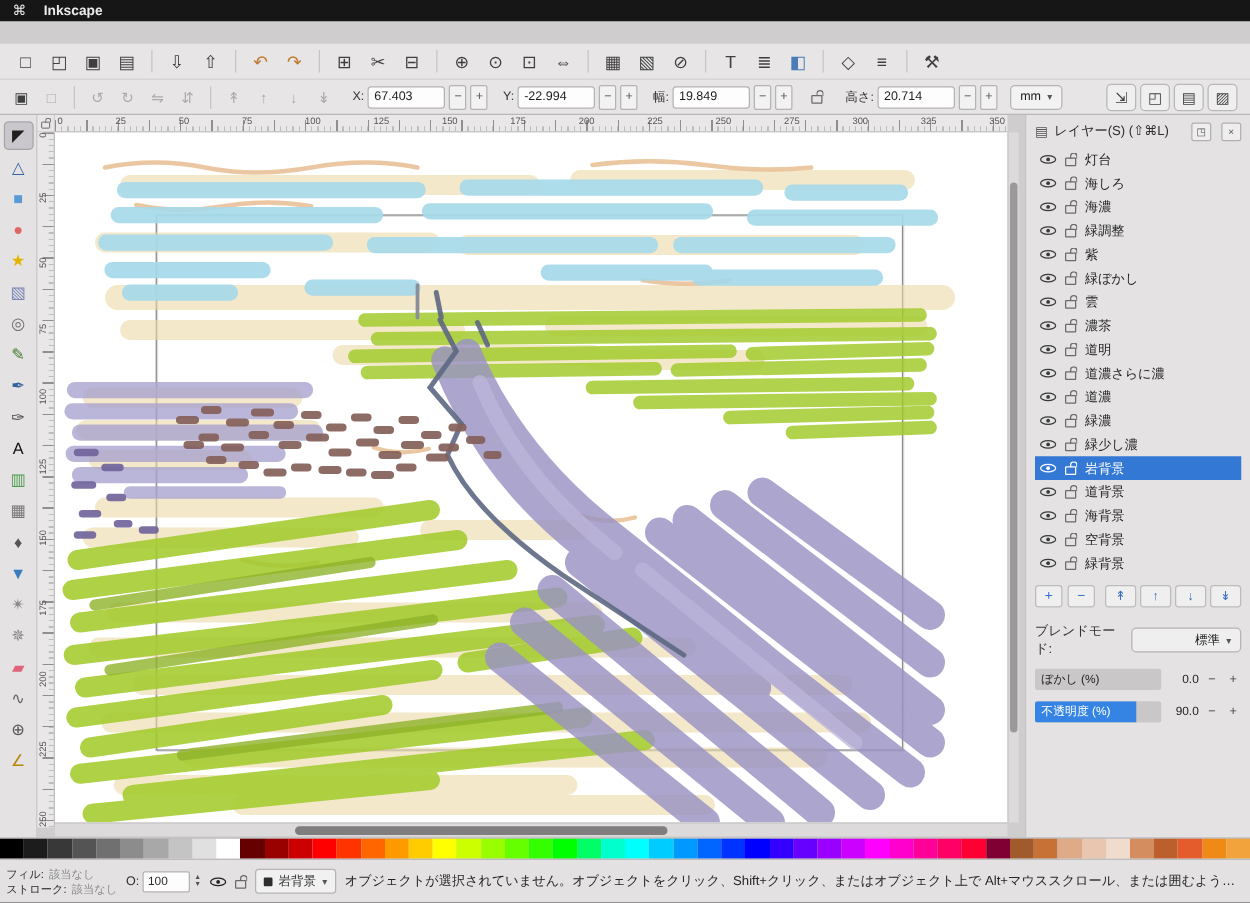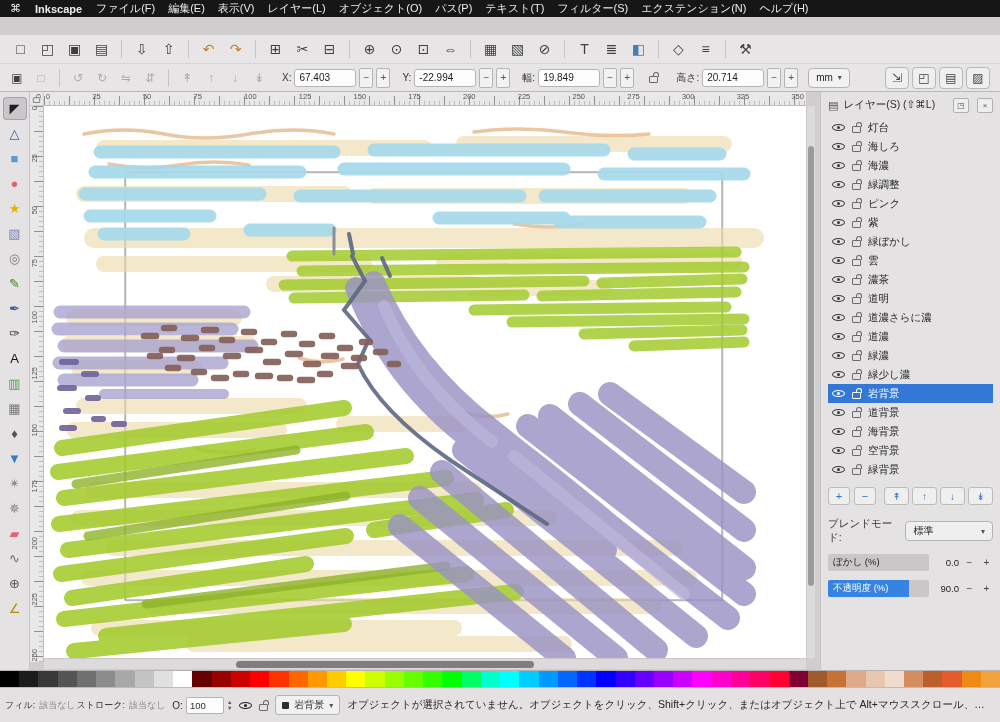--- a/index.html
+++ b/index.html
@@ -95,72 +95,60 @@
   .eye::after{content:"";position:absolute;width:3px;height:3px;background:currentColor;border-radius:50%;left:5px;top:3px;}
   .lockicon{display:inline-block;width:9px;height:11px;position:relative;color:#6a6a6a;flex:0 0 auto;}
   .lockicon::before{content:"";position:absolute;bottom:0;left:0;width:7px;height:5px;border:1px solid currentColor;border-radius:1px;}
   .lockicon::after{content:"";position:absolute;top:0;left:4px;width:4px;height:4px;border:1.2px solid currentColor;border-bottom:none;border-radius:4px 4px 0 0;}
   #layer-btns{display:flex;align-items:center;gap:4px;margin-top:8px;}
   .lbtn{width:23px;height:16px;background:#f0efef;border:1px solid #bdbbbc;border-radius:3px;
     display:flex;align-items:center;justify-content:center;font-size:11px;color:#2f6fd0;}
   .lbtn.arrow{color:#3a6fc4;font-size:10px;}
   #layer-btns .spacer{flex:1;}
   #blend-row{display:flex;align-items:center;margin-top:12px;color:#333;}
-  #blend-row .dropdown{margin-left:auto;width:72px;justify-content:space-between;background:#f0efef;}
+  #blend-row .dropdown{margin-left:auto;width:72px;justify-content:flex-end;background:#f0efef;}
   .sliderrow{display:flex;align-items:center;gap:4px;margin-top:9px;justify-content:flex-end;}
   .slidertrack{position:relative;flex:1;height:17px;background:#c9c7c8;border-radius:2px;overflow:hidden;
     display:flex;align-items:center;padding-left:5px;font-size:9.5px;color:#1d1d1d;}
   .sliderfill{position:absolute;left:0;top:0;bottom:0;background:#3584e4;}
   .slidertrack .slabel{position:relative;z-index:1;}
   .slidertrack.filled .slabel{color:#ffffff;}
   .sval{width:26px;text-align:right;font-size:9.5px;color:#222;}
   .mini{width:11px;height:13px;display:flex;align-items:center;justify-content:center;
     font-size:10px;color:#444;border:1px solid transparent;}
 
   
   #palette{position:absolute;left:0;top:670px;width:1000px;height:17px;display:flex;border-top:1px solid #b5b3b4;box-sizing:border-box;background:#ddd;}
   .swatch{flex:1;height:100%;}
 
   
   #statusbar{position:absolute;left:0;top:687px;width:1000px;height:35px;background:#e3e1e2;
     border-top:1px solid #bdbbbc;box-sizing:border-box;display:flex;align-items:center;
     padding:0 5px;gap:7px;font-size:10px;color:#2e2e2e;}
-  #fs-block{display:flex;flex-direction:row;justify-content:center;gap:1px;font-size:9px;line-height:11px;}
+  #fs-block{display:flex;flex-direction:column;justify-content:center;gap:1px;font-size:9px;line-height:11px;}
   #fs-block .row{display:flex;gap:4px;}
   #fs-block .v{color:#8a8a8a;}
   #o-block{display:flex;align-items:center;gap:3px;}
   #o-box{width:30px;height:15px;background:#fdfdfd;border:1px solid #b5b3b4;border-radius:2px;
     line-height:15px;padding:0 3px;font-size:9.5px;}
   #o-steps{display:flex;flex-direction:column;font-size:5.5px;color:#555;line-height:6px;}
   #layer-combo{display:flex;align-items:center;gap:5px;height:18px;padding:0 6px;background:#f2f1f1;
     border:1px solid #b5b3b4;border-radius:3px;}
   #layer-combo .dot{width:7px;height:7px;background:#2e2e2e;border-radius:1px;}
   #status-message{flex:1;white-space:nowrap;overflow:hidden;text-overflow:ellipsis;font-size:10.5px;color:#262626;}
   .caret{font-size:8px;color:#555;}
 </style>
 </head>
 <body>
 
 <div id="app">
 
   <div id="macbar">
     <span class="mb-apple">⌘</span>
     <span class="mb-app">Inkscape</span>
-    <span id="menubar-items" style="display:flex;">
-        <span class="mb-item">ファイル(F)</span>
-        <span class="mb-item">編集(E)</span>
-        <span class="mb-item">表示(V)</span>
-        <span class="mb-item">レイヤー(L)</span>
-        <span class="mb-item">オブジェクト(O)</span>
-        <span class="mb-item">パス(P)</span>
-        <span class="mb-item">テキスト(T)</span>
-        <span class="mb-item">フィルター(S)</span>
-        <span class="mb-item">エクステンション(N)</span>
-        <span class="mb-item">ヘルプ(H)</span>
-      </span>
   </div>
 
 
   <div id="cmdbar">
       <span class="tbtn">□</span>
       <span class="tbtn">◰</span>
       <span class="tbtn">▣</span>
       <span class="tbtn">▤</span>
       <span class="vsep"></span>
       <span class="tbtn">⇩</span>
@@ -511,25 +499,20 @@
           </div>
           <div class="layer-row">
             <span class="eye"></span>
             <span class="lockicon"></span>
             <span>海濃</span>
           </div>
           <div class="layer-row">
             <span class="eye"></span>
             <span class="lockicon"></span>
             <span>緑調整</span>
-          </div>
-          <div class="layer-row">
-            <span class="eye"></span>
-            <span class="lockicon"></span>
-            <span>ピンク</span>
           </div>
           <div class="layer-row">
             <span class="eye"></span>
             <span class="lockicon"></span>
             <span>紫</span>
           </div>
           <div class="layer-row">
             <span class="eye"></span>
             <span class="lockicon"></span>
             <span>緑ぼかし</span>

